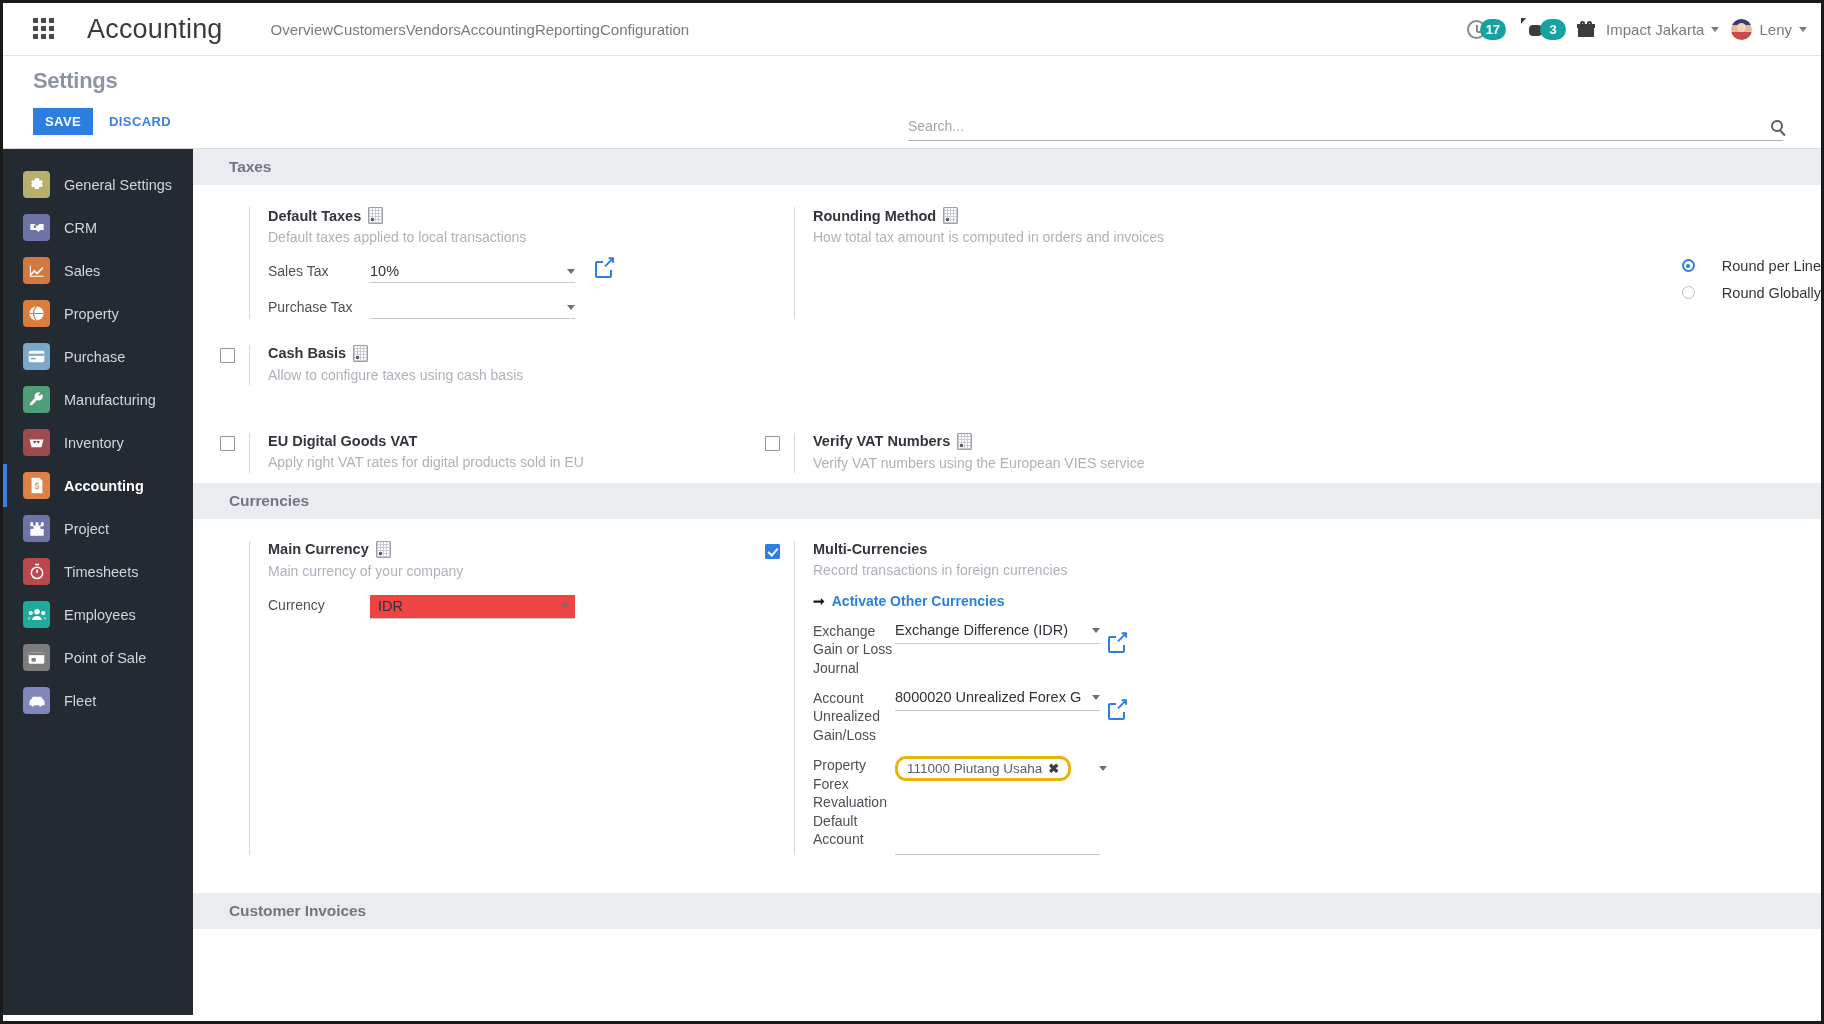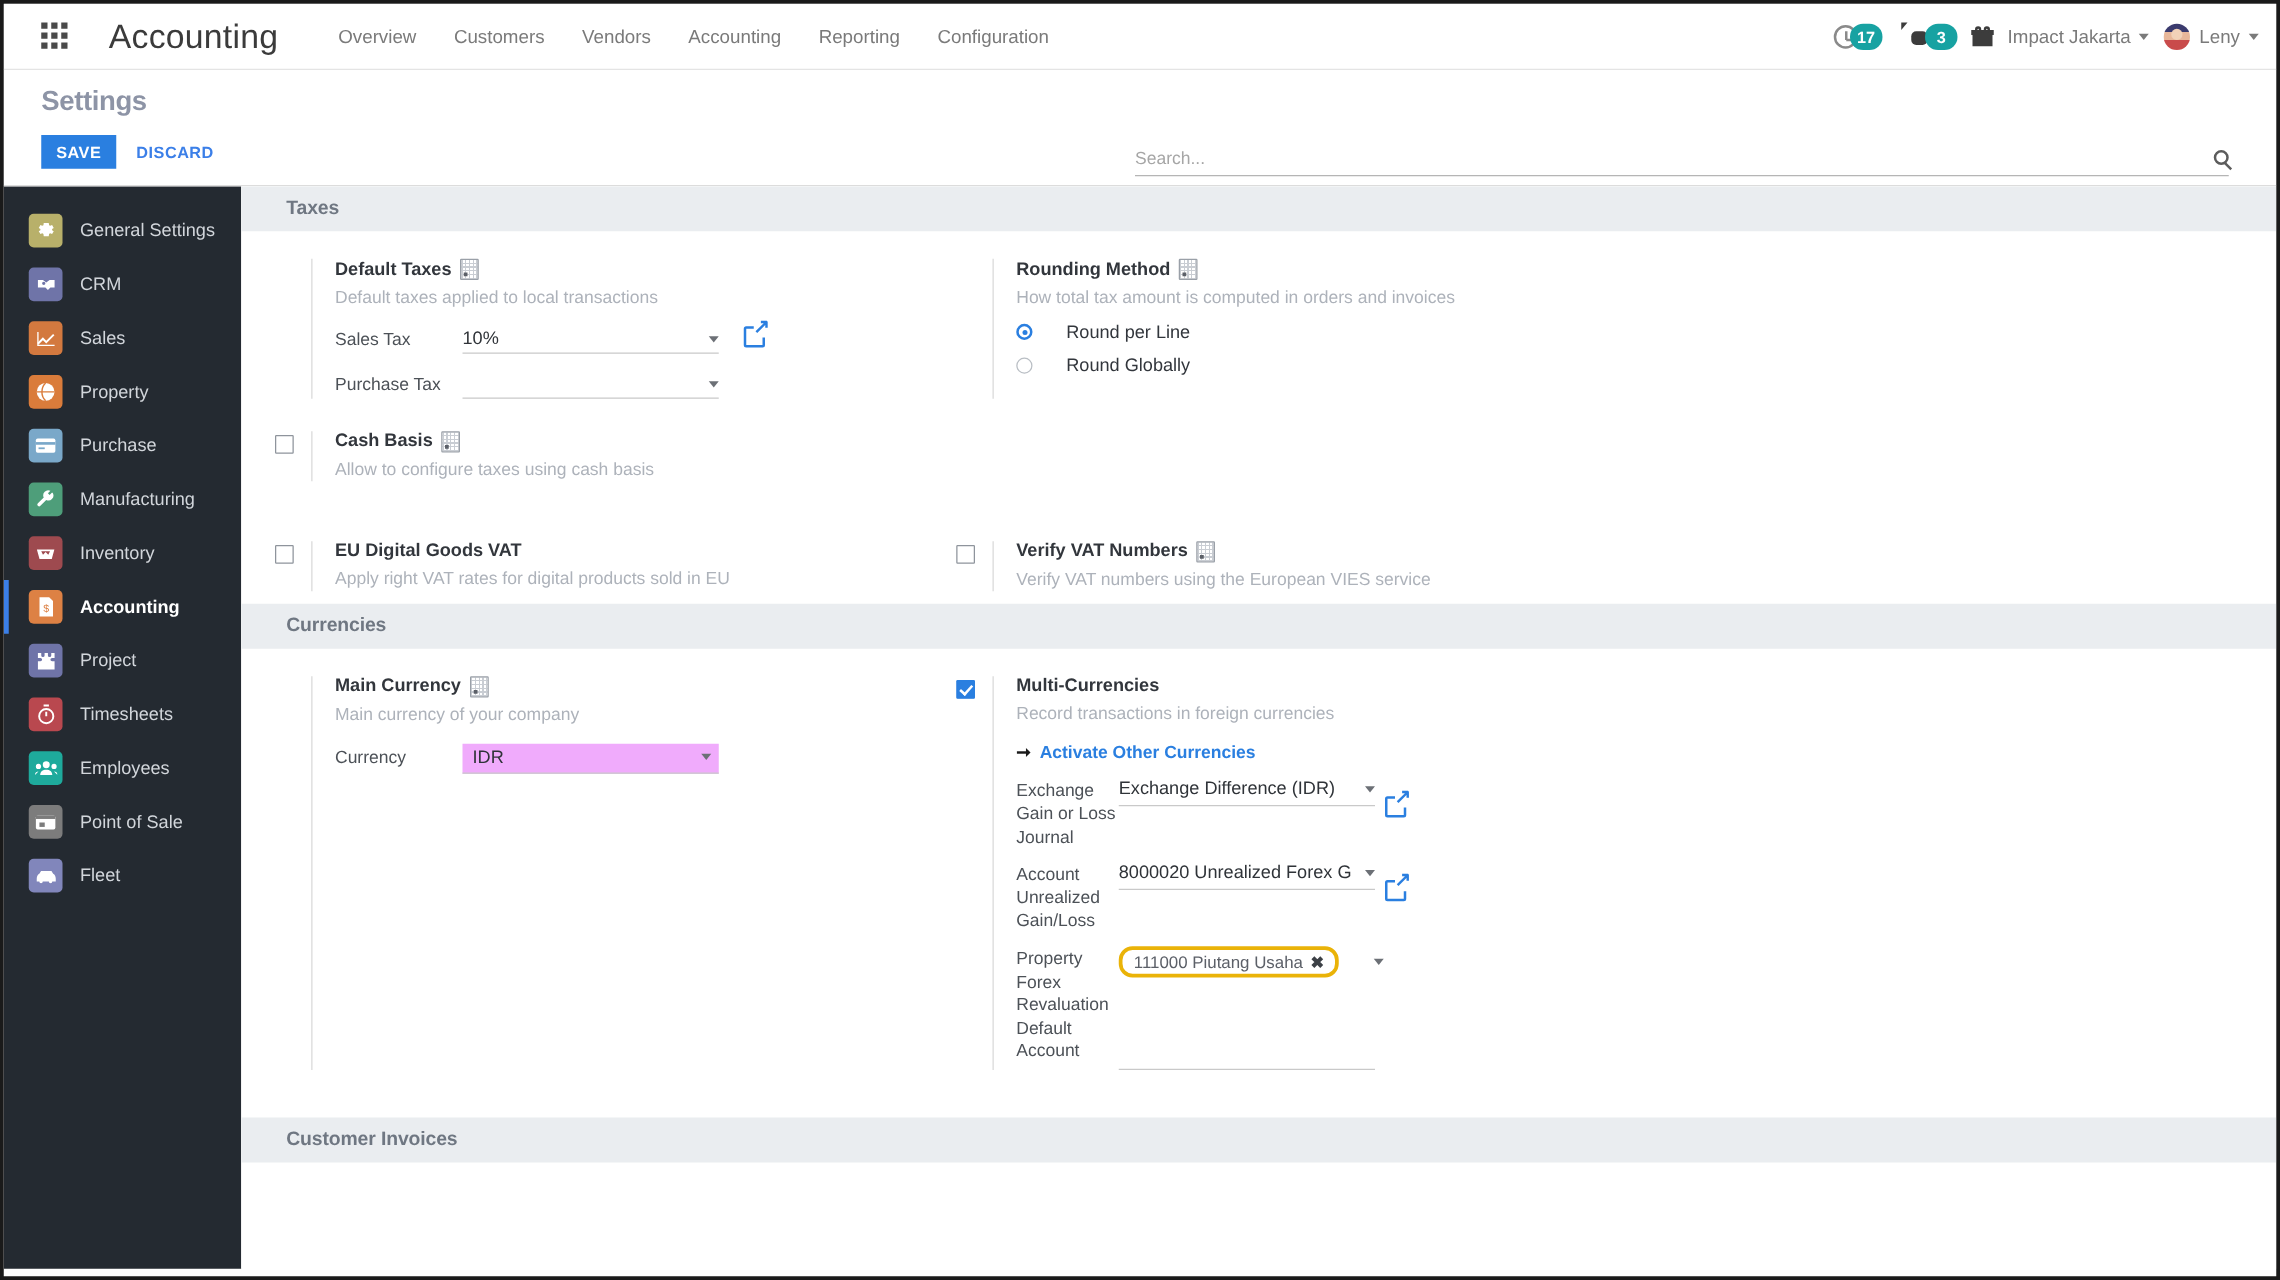--- a/index.html
+++ b/index.html
@@ -37,21 +37,21 @@
   }
   .apps-grid i { background: #4a4a4a; display: block; width: 5px; height: 5px; }
   .brand {
     font-size: 27px;
     color: #3b3b3b;
     margin-left: 32px;
     font-weight: 400;
     cursor: pointer;
     letter-spacing: 0.2px;
   }
-  .nav-links { display: flex; align-items: center; margin-left: 48px; gap: 30px; }
+  .nav-links { display: flex; align-items: center; margin-left: 48px; }
   .nav-links a {
     font-size: 15px; color: #7a7a7a; text-decoration: none; cursor: pointer;
   }
   .nav-right {
     margin-left: auto;
     display: flex; align-items: center; gap: 12px;
   }
   .sysnotif { display: flex; align-items: center; cursor: pointer; position: relative; }
   .clock-ic {
     width: 19px; height: 19px; border: 2px solid #8a8a8a; border-radius: 50%;
@@ -205,40 +205,40 @@
   }
   .f-label {
     font-size: 14px; color: #4c5157; width: 90px; flex-shrink: 0; line-height: 1.28; padding-top: 2px;
   }
   .f-input {
     flex: 1; max-width: 205px; border-bottom: 1px solid #c9c9c9;
     display: flex; align-items: center; padding-bottom: 0; position: relative;
     min-height: 22px;
   }
   .f-input .val { font-size: 14.5px; color: #2f3338; flex: 1; white-space: nowrap; overflow: hidden; }
-  .f-input.readonly { background: #f0abfc; border-bottom: 1px solid #c9c9c9; padding: 3px 6px 4px 8px; }
+  .f-input.readonly { background: #ef4444; border-bottom: 1px solid #c9c9c9; padding: 3px 6px 4px 8px; }
   .dd-caret {
     width: 0; height: 0; border-left: 4px solid transparent;
     border-right: 4px solid transparent; border-top: 5px solid #6c7076; margin-left: 6px;
   }
   .ext-link {
     width: 17px; height: 17px; border: 2px solid #2a7fe0; border-radius: 2px;
     position: relative; cursor: pointer; margin-left: 8px; flex-shrink: 0;
     align-self: flex-start;
   }
   .ext-link::before {
     content:""; position:absolute; right:-5px; top:-5px; width: 12px; height: 12px;
     background: #ffffff;
   }
   .ext-link::after {
     content:"↗"; position:absolute; right:-6px; top:-9px; color:#2a7fe0;
     font-size: 16px; font-weight: 700; line-height: 1;
   }
 
-  .radio-row { display: flex; align-items: center; gap: 27px; margin-top: 11px; }
+  .radio-row { display: flex; align-items: center; gap: 27px; margin-top: 11px; justify-content: flex-end; }
   .radio {
     width: 13px; height: 13px; border-radius: 50%;
     border: 1.5px solid #b9bec4; background: #fff; flex-shrink: 0;
     cursor: pointer; position: relative;
   }
   .radio.on { border: 2px solid #2a7fe0; }
   .radio.on::after {
     content:""; position:absolute; left:2.5px; top:2.5px; width:4px; height:4px;
     border-radius:50%; background:#2a7fe0;
   }

